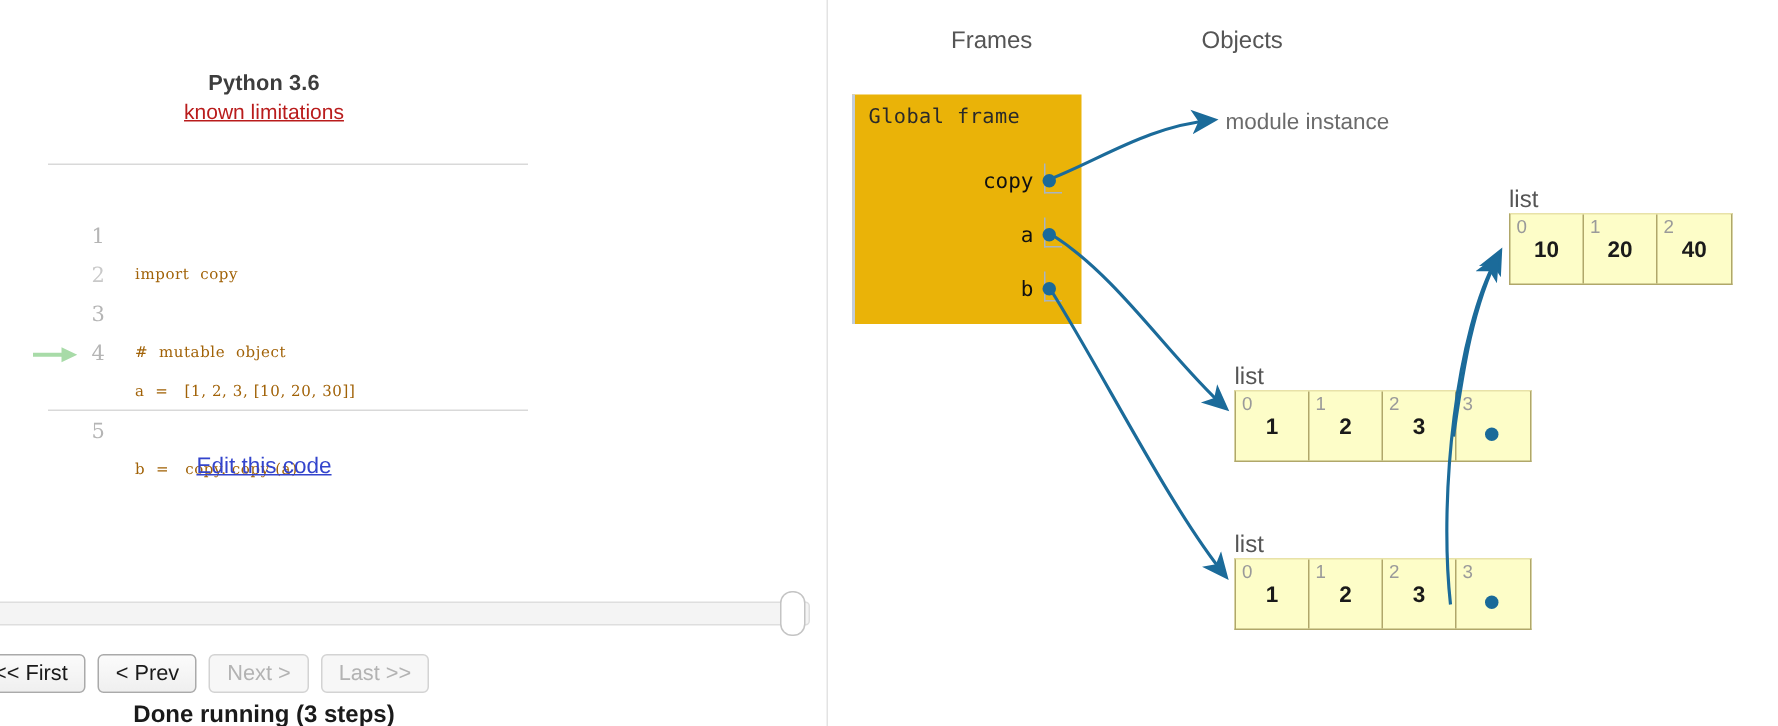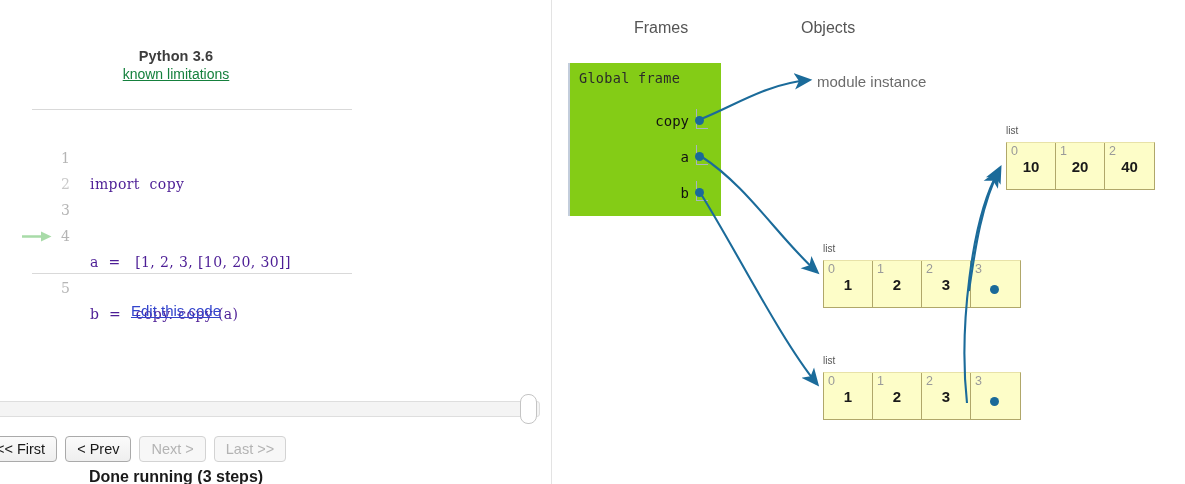--- a/index.html
+++ b/index.html
@@ -47,21 +47,21 @@
     font-weight: bold;
     color: #3d3d3d;
     letter-spacing: 0.1px;
   }
   #known-limitations {
     left: 0px;
     top: 22px;
     width: 352px;
     text-align: center;
     font-size: 14px;
-    color: #15803d;
+    color: #b91c1c;
     text-decoration: underline;
     cursor: pointer;
   }
 
   #code-rule-top {
     left: 32px;
     top: 65px;
     width: 320px;
     height: 1px;
     background: #d9d9d9;
@@ -92,23 +92,23 @@
     left: 22px;
     width: 16px;
     text-align: right;
     color: #b5b5b5;
     font-family: "DejaVu Serif", serif;
     font-size: 14px;
   }
   .code-row .codetext {
     position: absolute;
     left: 58px;
-    color: #4c1d95;
+    color: #a16207;
     font-family: "DejaVu Serif", serif;
-    font-size: 14px;
+    font-size: 10px;
     letter-spacing: 0.4px;
   }
   .code-row .lineno.dim { color: #c9c9c9; }
   .code-row.current .lineno { color: #b5b5b5; }
   .arrow-marker {
     position: absolute;
     left: -10px;
     top: 8px;
     width: 30px;
     height: 11px;
@@ -211,21 +211,21 @@
   }
   #hdr-frames  { left: 83px;  top: 19px; }
   #hdr-objects { left: 250px; top: 19px; }
 
   
   #global-frame {
     left: 17px;
     top: 63px;
     width: 153px;
     height: 153px;
-    background: #84cc16;
+    background: #eab308;
     border-left: 2px solid #c3cddb;
     box-sizing: border-box;
   }
   #global-frame-label {
     position: absolute;
     left: 9px;
     top: 7px;
     font-family: "DejaVu Sans Mono", monospace;
     font-size: 13.5px;
     color: #2a2a2a;
@@ -254,21 +254,21 @@
     position: absolute;
     width: 9px;
     height: 9px;
     border-radius: 50%;
     background: #1a6a99;
   }
 
   
   .obj-label {
     position: absolute;
-    font-size: 10px;
+    font-size: 16px;
     color: #555555;
     white-space: nowrap;
   }
   .list-box {
     position: absolute;
     display: flex;
     background: #fdfdc8;
     border: 1px solid #b0a76a;
     border-top: 1px solid #e8e2a8;
     box-sizing: border-box;
@@ -347,20 +347,21 @@
       <span class="codetext">import  copy</span>
     </div>
 
     <div class="code-row">
       <span class="lineno dim">2</span>
       <span class="codetext"></span>
     </div>
 
     <div class="code-row">
       <span class="lineno">3</span>
+      <span class="codetext">#  mutable  object</span>
     </div>
 
     <div class="code-row">
       <span class="lineno">4</span>
       <span class="codetext">a  =   [1, 2, 3, [10, 20, 30]]</span>
     </div>
 
     <div class="code-row current">
       <svg class="arrow-marker" viewBox="0 0 30 11">
         <path d="M0 4.2 H19 V0.5 L29.5 5.5 L19 10.5 V6.8 H0 Z" fill="#a8dba8"></path>

